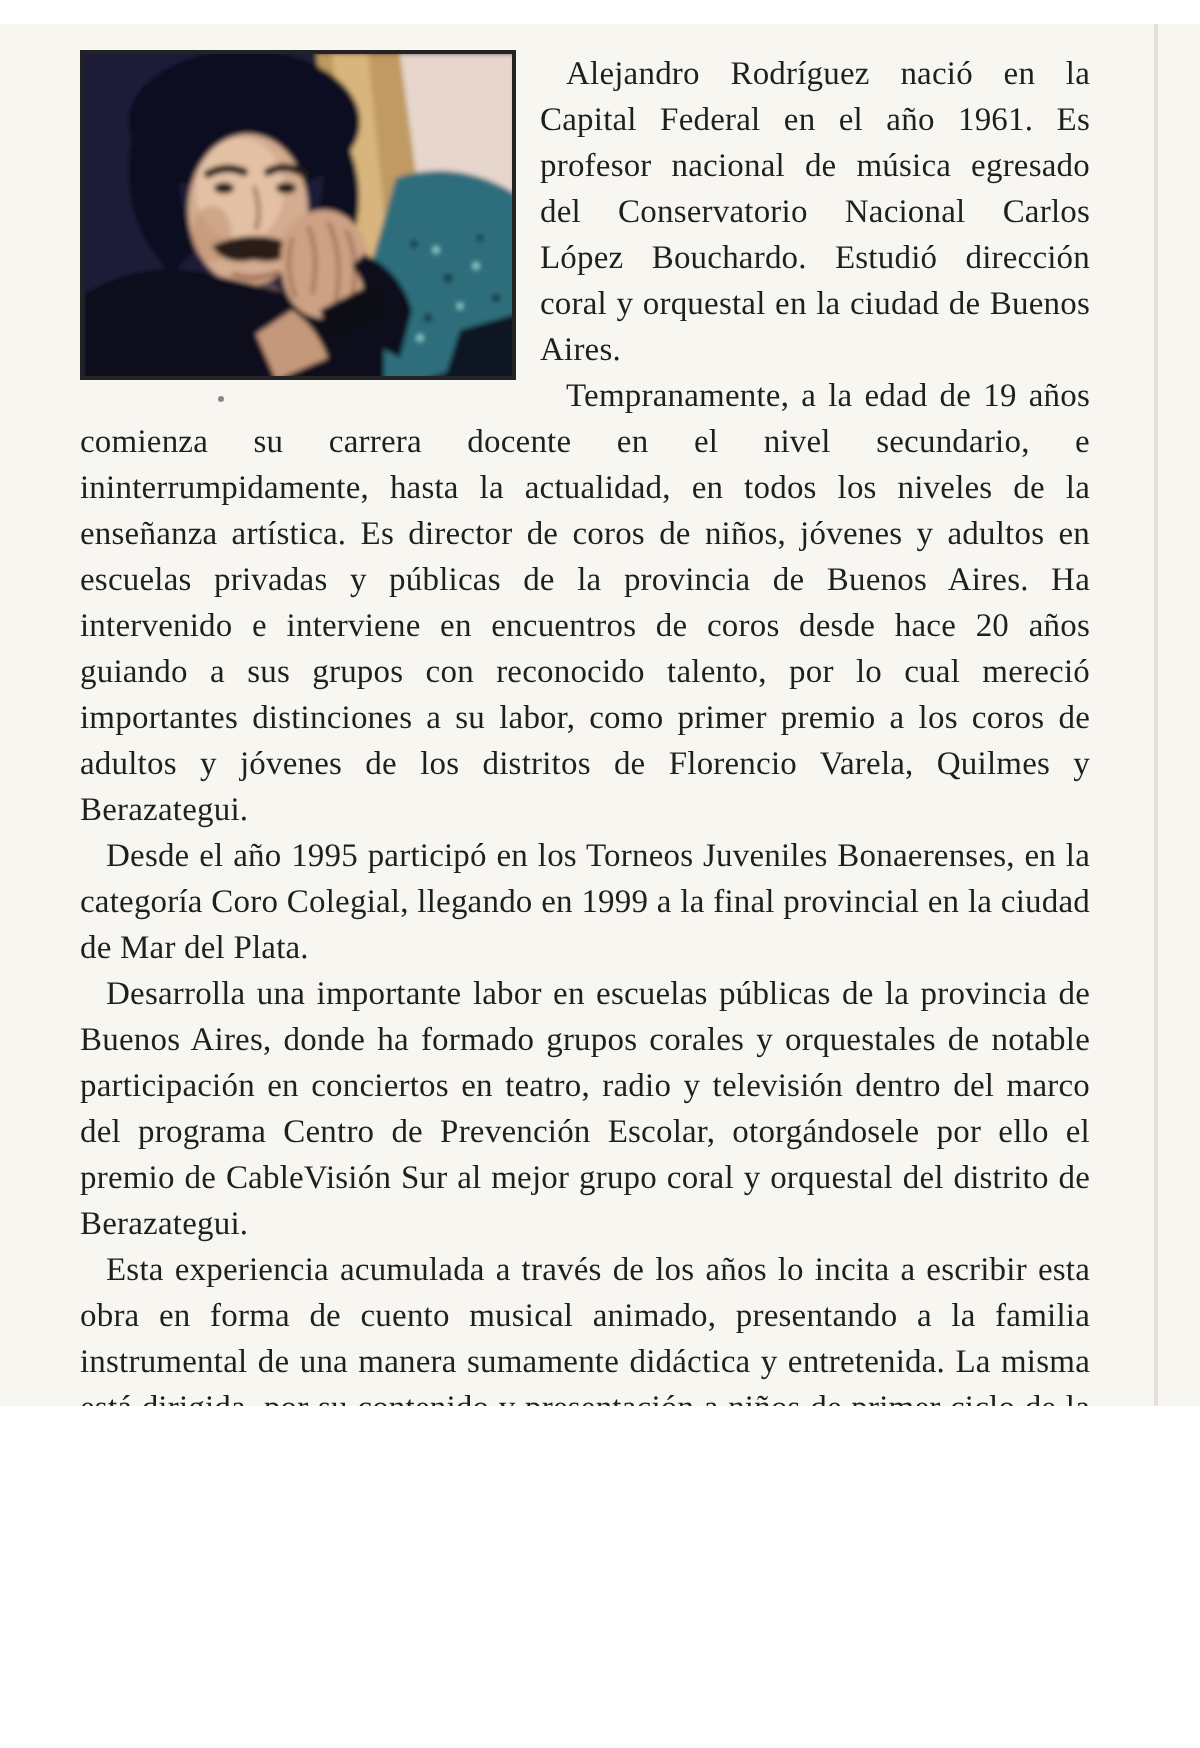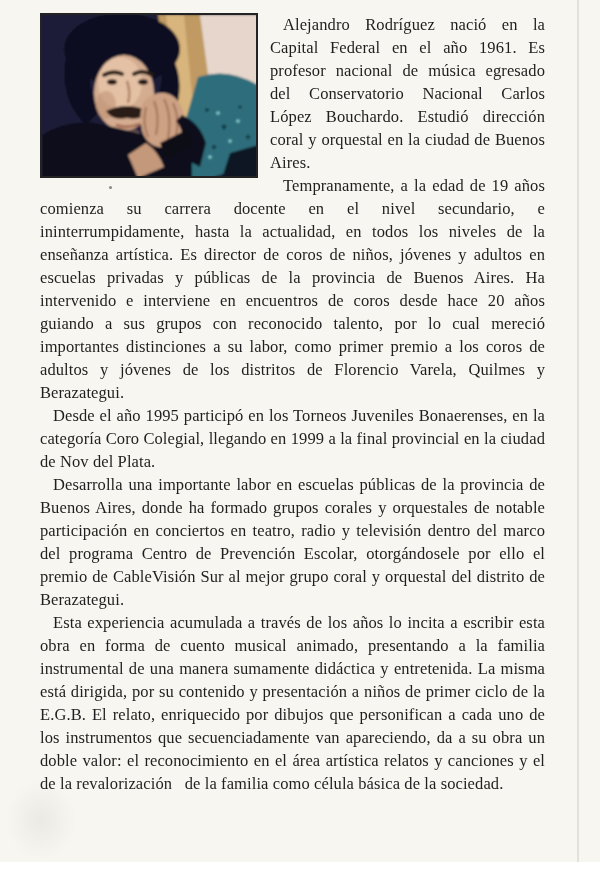--- a/index.html
+++ b/index.html
@@ -1,21 +1,22 @@
 <!DOCTYPE html>
 <html><head>
 <meta charset="utf-8">
 <style>
   html,body{margin:0;padding:0;}
   .page{
     position:relative;
-    width:600px;height:862px;
+    width:600px;height:691px;
     background:#f8f6f1;
     overflow:hidden;
     font-family:"Liberation Serif","DejaVu Serif",serif;
+    margin-top:12px;
   }
   .content{
     position:absolute;
     left:40px;top:13px;
     width:505px;
     color:#1f1f1f;
     font-size:16.5px;
     line-height:23px;
     text-align:justify;
     letter-spacing:0.1px;
@@ -112,21 +113,21 @@
             <path d="M104,128 Q116,136 122,152 L96,163 L86,140 Z" fill="#c4987a"></path>
           </g>
           <path d="M140,100 Q158,108 164,128 L158,152 L136,140 Q146,120 134,106 Z" fill="#10101e"></path>
           <path d="M118,128 L146,114 L152,130 L124,144 Z" fill="#0b0b16"></path>
         </g>
       </svg>
     </figure>
 
     <p>Alejandro Rodríguez nació en la Capital Federal en el año 1961. Es profesor nacional de música egresado del Conservatorio Nacional Carlos López Bouchardo. Estudió dirección coral y orquestal en la ciudad de Buenos Aires.</p>
     <p>Tempranamente, a la edad de 19 años comienza su carrera docente en el nivel secundario, e ininterrumpidamente, hasta la actualidad, en todos los niveles de la enseñanza artística. Es director de coros de niños, jóvenes y adultos en escuelas privadas y públicas de la provincia de Buenos Aires. Ha intervenido e interviene en encuentros de coros desde hace 20 años guiando a sus grupos con reconocido talento, por lo cual mereció importantes distinciones a su labor, como primer premio a los coros de adultos y jóvenes de los distritos de Florencio Varela, Quilmes y Berazategui.</p>
-    <p>Desde el año 1995 participó en los Torneos Juveniles Bonaerenses, en la categoría Coro Colegial, llegando en 1999 a la final provincial en la ciudad de Nov del Plata.</p>
+    <p>Desde el año 1995 participó en los Torneos Juveniles Bonaerenses, en la categoría Coro Colegial, llegando en 1999 a la final provincial en la ciudad de Mar del Plata.</p>
     <p>Desarrolla una importante labor en escuelas públicas de la provincia de Buenos Aires, donde ha formado grupos corales y orquestales de notable participación en conciertos en teatro, radio y televisión dentro del marco del programa Centro de Prevención Escolar, otorgándosele por ello el premio de CableVisión Sur al mejor grupo coral y orquestal del distrito de Berazategui.</p>
     <p>Esta experiencia acumulada a través de los años lo incita a escribir esta obra en forma de cuento musical animado, presentando a la familia instrumental de una manera sumamente didáctica y entretenida. La misma está dirigida, por su contenido y presentación a niños de primer ciclo de la E.G.B. El relato, enriquecido por dibujos que personifican a cada uno de los instrumentos que secuenciadamente van apareciendo, da a su obra un doble valor: el reconocimiento en el área artística relatos y canciones y el de la revalorización &nbsp; de la familia como célula básica de la sociedad.</p>
   </div>
 
   <div class="crease"></div>
   <div class="speck"></div>
   <div class="smudge"></div>
 </div>
 
 </body></html>

